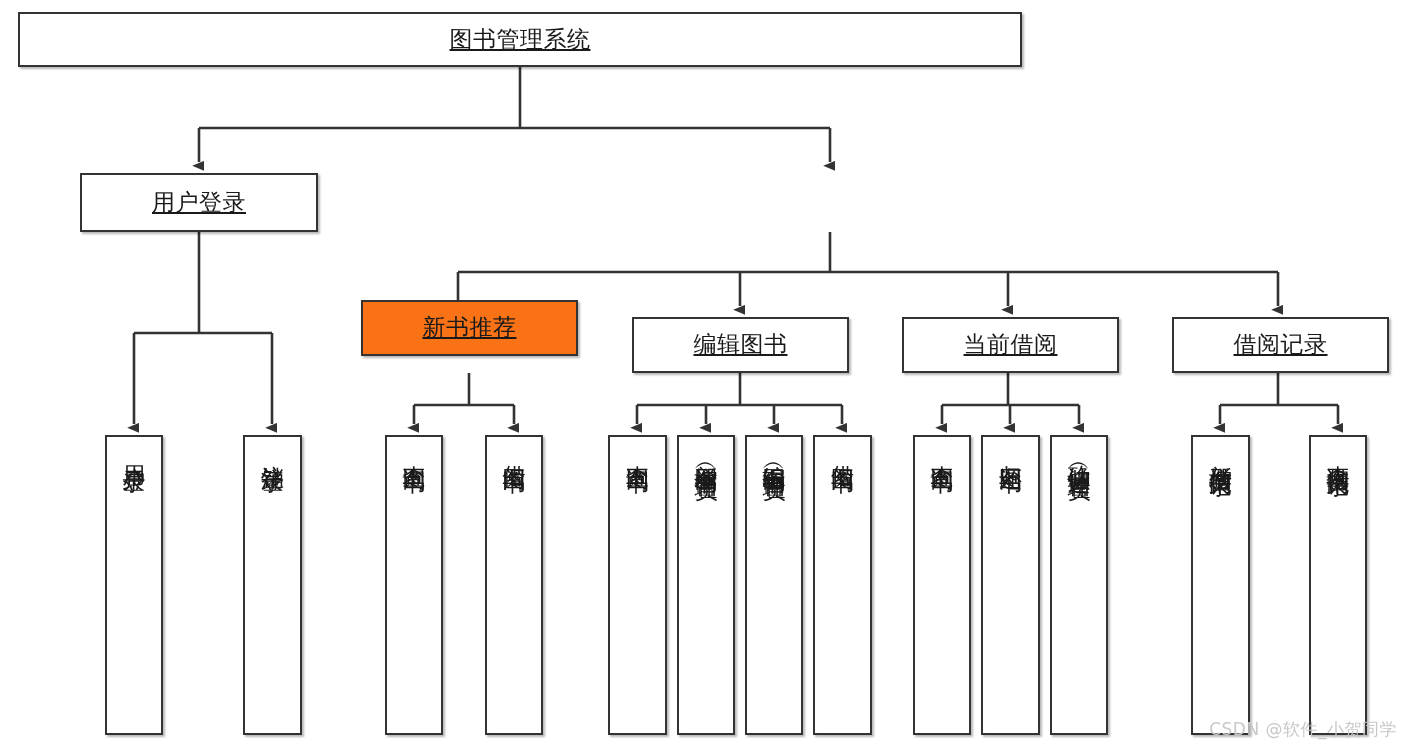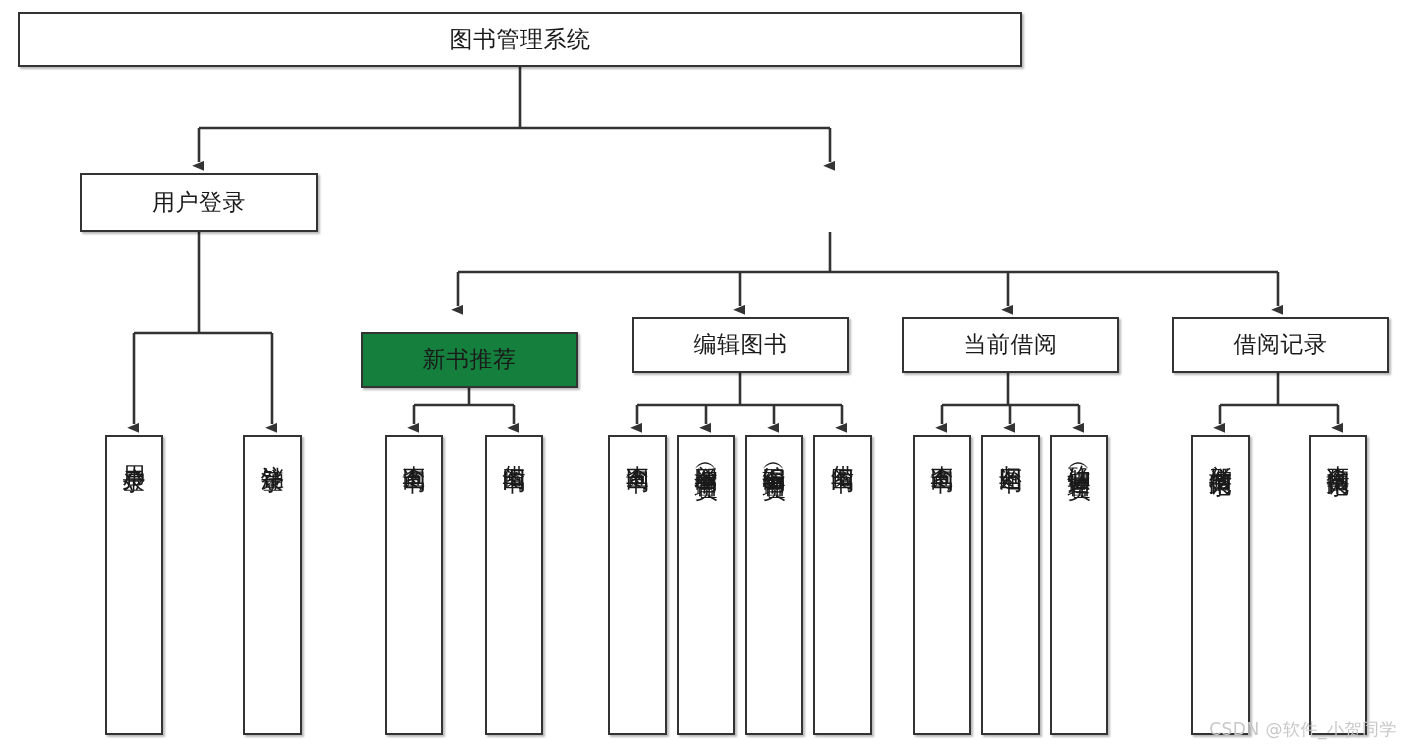--- a/index.html
+++ b/index.html
@@ -40,20 +40,21 @@
   .node-label {
     display: block;
     text-align: center;
     line-height: 1.18;
   }
   
   .node.horiz .node-label {
     writing-mode: horizontal-tb;
     font-size: 23px;
     letter-spacing: 0.5px;
+    text-decoration: underline;
   }
   
   .node.vert {
     align-items: flex-start;
     padding-top: 10px;
   }
   .node.vert .node-label {
     writing-mode: vertical-rl;
     text-orientation: upright;
     font-size: 23px;
@@ -128,21 +129,21 @@
   </svg>
 
   <div class="node horiz" style="left: 18px; top: 12px; width: 1004px; height: 55px; background: rgb(255, 255, 255); border-color: rgb(51, 51, 51); color: rgb(26, 26, 26);">
     <span class="node-label">图书管理系统</span>
   </div>
 
   <div class="node horiz" style="left: 80px; top: 173px; width: 238px; height: 59px; background: rgb(255, 255, 255); border-color: rgb(51, 51, 51); color: rgb(26, 26, 26);">
     <span class="node-label">用户登录</span>
   </div>
 
-  <div class="node horiz" style="left: 361px; top: 332px; width: 217px; height: 56px; background: #15803d; border-color: rgb(51, 51, 51); color: rgb(26, 26, 26);">
+  <div class="node horiz" style="left: 361px; top: 300px; width: 217px; height: 56px; background: #f97316; border-color: rgb(51, 51, 51); color: rgb(26, 26, 26);">
     <span class="node-label">新书推荐</span>
   </div>
   <div class="node horiz" style="left: 632px; top: 317px; width: 217px; height: 56px; background: rgb(255, 255, 255); border-color: rgb(51, 51, 51); color: rgb(26, 26, 26);">
     <span class="node-label">编辑图书</span>
   </div>
   <div class="node horiz" style="left: 1172px; top: 317px; width: 217px; height: 56px; background: rgb(255, 255, 255); border-color: rgb(51, 51, 51); color: rgb(26, 26, 26);">
     <span class="node-label">借阅记录</span>
   </div>
   <div class="node horiz" style="left: 902px; top: 317px; width: 217px; height: 56px; background: rgb(255, 255, 255); border-color: rgb(51, 51, 51); color: rgb(26, 26, 26);">
     <span class="node-label">当前借阅</span>

